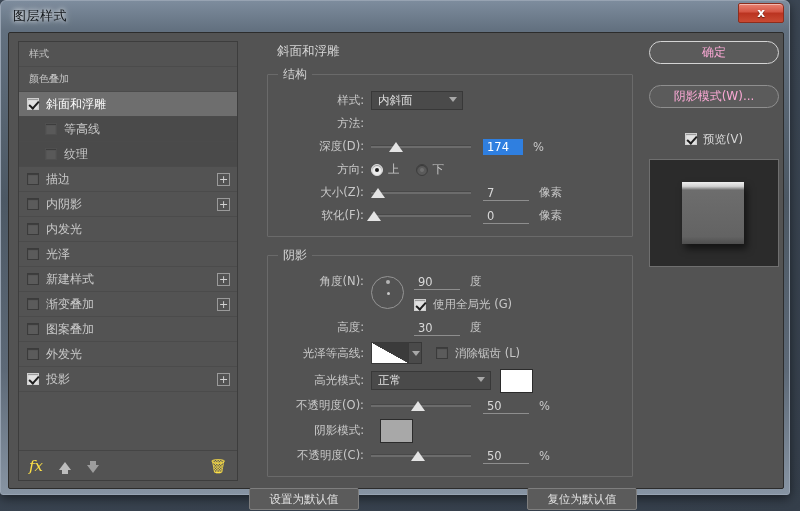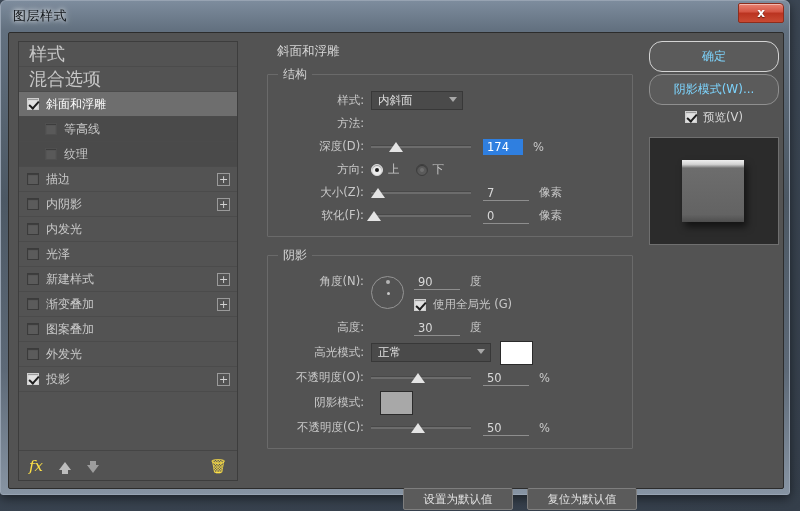--- a/index.html
+++ b/index.html
@@ -66,21 +66,21 @@
   }
   .side-row {
     position: relative;
     height: 25px;
     display: flex; align-items: center;
     padding-left: 8px;
     border-bottom: 1px solid #4b4b4b;
     font-size: 12px; color: #c9c9c9;
     cursor: pointer;
   }
-  .side-row.header { color: #c6c6c6; font-size: 18px; padding-left: 10px; }
+  .side-row.header { color: #c6c6c6; font-size: 10px; padding-left: 10px; }
   .side-row.active { background: #6e6e6e; color: #ffffff; }
   .side-row.sub { background: #4a4a4a; padding-left: 26px; }
   .side-label { margin-left: 7px; }
   .side-row.header .side-label { margin-left: 0; }
 
   .cb {
     width: 12px; height: 12px;
     background: #5b5b5b;
     border: 1px solid #3b3b3b;
     box-shadow: inset 0 1px 1px rgba(0,0,0,.35);
@@ -284,26 +284,26 @@
     border: 1px solid #2b2b2b;
     flex: none; cursor: pointer;
   }
 
   
   #rightcol {
     position: absolute; left: 640px; top: 8px;
     width: 130px; height: 440px;
   }
   .rbtn {
-    width: 130px; height: 31px;
-    margin-bottom: 2px;
+    width: 130px; height: 23px;
+    margin-bottom: 21px;
     background: #5b5b5b;
     border: 1px solid #8f8f8f;
     border-radius: 13px;
-    color: #7dd3fc; font-size: 12px;
+    color: #f9a8d4; font-size: 12px;
     display: flex; align-items: center; justify-content: center;
     cursor: pointer;
   }
   .rbtn.primary { border-color: #d4d4d4; }
   #preview-row {
     display: flex; align-items: center; justify-content: center;
     height: 20px; margin-bottom: 10px;
     font-size: 11.5px; color: #d6d6d6;
   }
   #preview-row .cb { margin-right: 6px; }
@@ -317,21 +317,21 @@
     position: absolute; left: 32px; top: 22px;
     width: 62px; height: 62px;
     background: linear-gradient(180deg, #efefef 0%, #d2d2d2 7%, #6d6d6d 13%, #636363 88%, #4e4e4e 100%);
     box-shadow: 3px 5px 7px rgba(0,0,0,.55);
   }
 
   
   #bottom-btns {
     position: absolute; left: 240px; top: 455px;
     width: 388px;
-    display: flex; justify-content: flex-end; gap: 14px;
+    display: flex; justify-content: space-between; gap: 14px;
   }
   .dbtn {
     width: 110px; height: 22px;
     background: #5b5b5b;
     border: 1px solid #7e7e7e;
     border-radius: 2px;
     color: #e2e2e2; font-size: 11.5px;
     display: flex; align-items: center; justify-content: center;
     cursor: pointer;
   }
@@ -349,21 +349,21 @@
   </div>
 
   <div id="dialog">
 
     <div id="sidebar">
       <div id="side-rows">
           <div class="side-row header">
             <span class="side-label">样式</span>
           </div>
           <div class="side-row header">
-            <span class="side-label">混合选项</span>
+            <span class="side-label">颜色叠加</span>
           </div>
           <div class="side-row active">
             <span class="cb checked"></span>
             <span class="side-label">斜面和浮雕</span>
           </div>
           <div class="side-row sub">
             <span class="cb faint"></span>
             <span class="side-label">等高线</span>
           </div>
           <div class="side-row sub">
@@ -499,20 +499,29 @@
               <span class="cb checked"></span>
               <span style="margin-left:7px">使用全局光 (G)</span>
             </div>
             <div class="row">
               <span class="numfield">30</span>
               <span class="unit">度</span>
             </div>
           </div>
         </div>
 
+        <div class="row" style="height:28px">
+          <span class="lbl" style="width:95px">光泽等高线:</span>
+          <span class="contour-swatch"></span>
+          <span class="contour-arrow">
+            <span class="chev"></span>
+          </span>
+          <span class="cb" style="margin-left:14px"></span>
+          <span style="margin-left:7px">消除锯齿 (L)</span>
+        </div>
 
         <div class="row" style="height:27px">
           <span class="lbl" style="width:95px">高光模式:</span>
           <span class="ps-select" style="width:120px">
             <span>正常</span>
             <span class="chev"></span>
           </span>
           <span class="color-swatch" id="hl-swatch" style="margin-left: 9px; background: rgb(255, 255, 255);"></span>
         </div>
 

